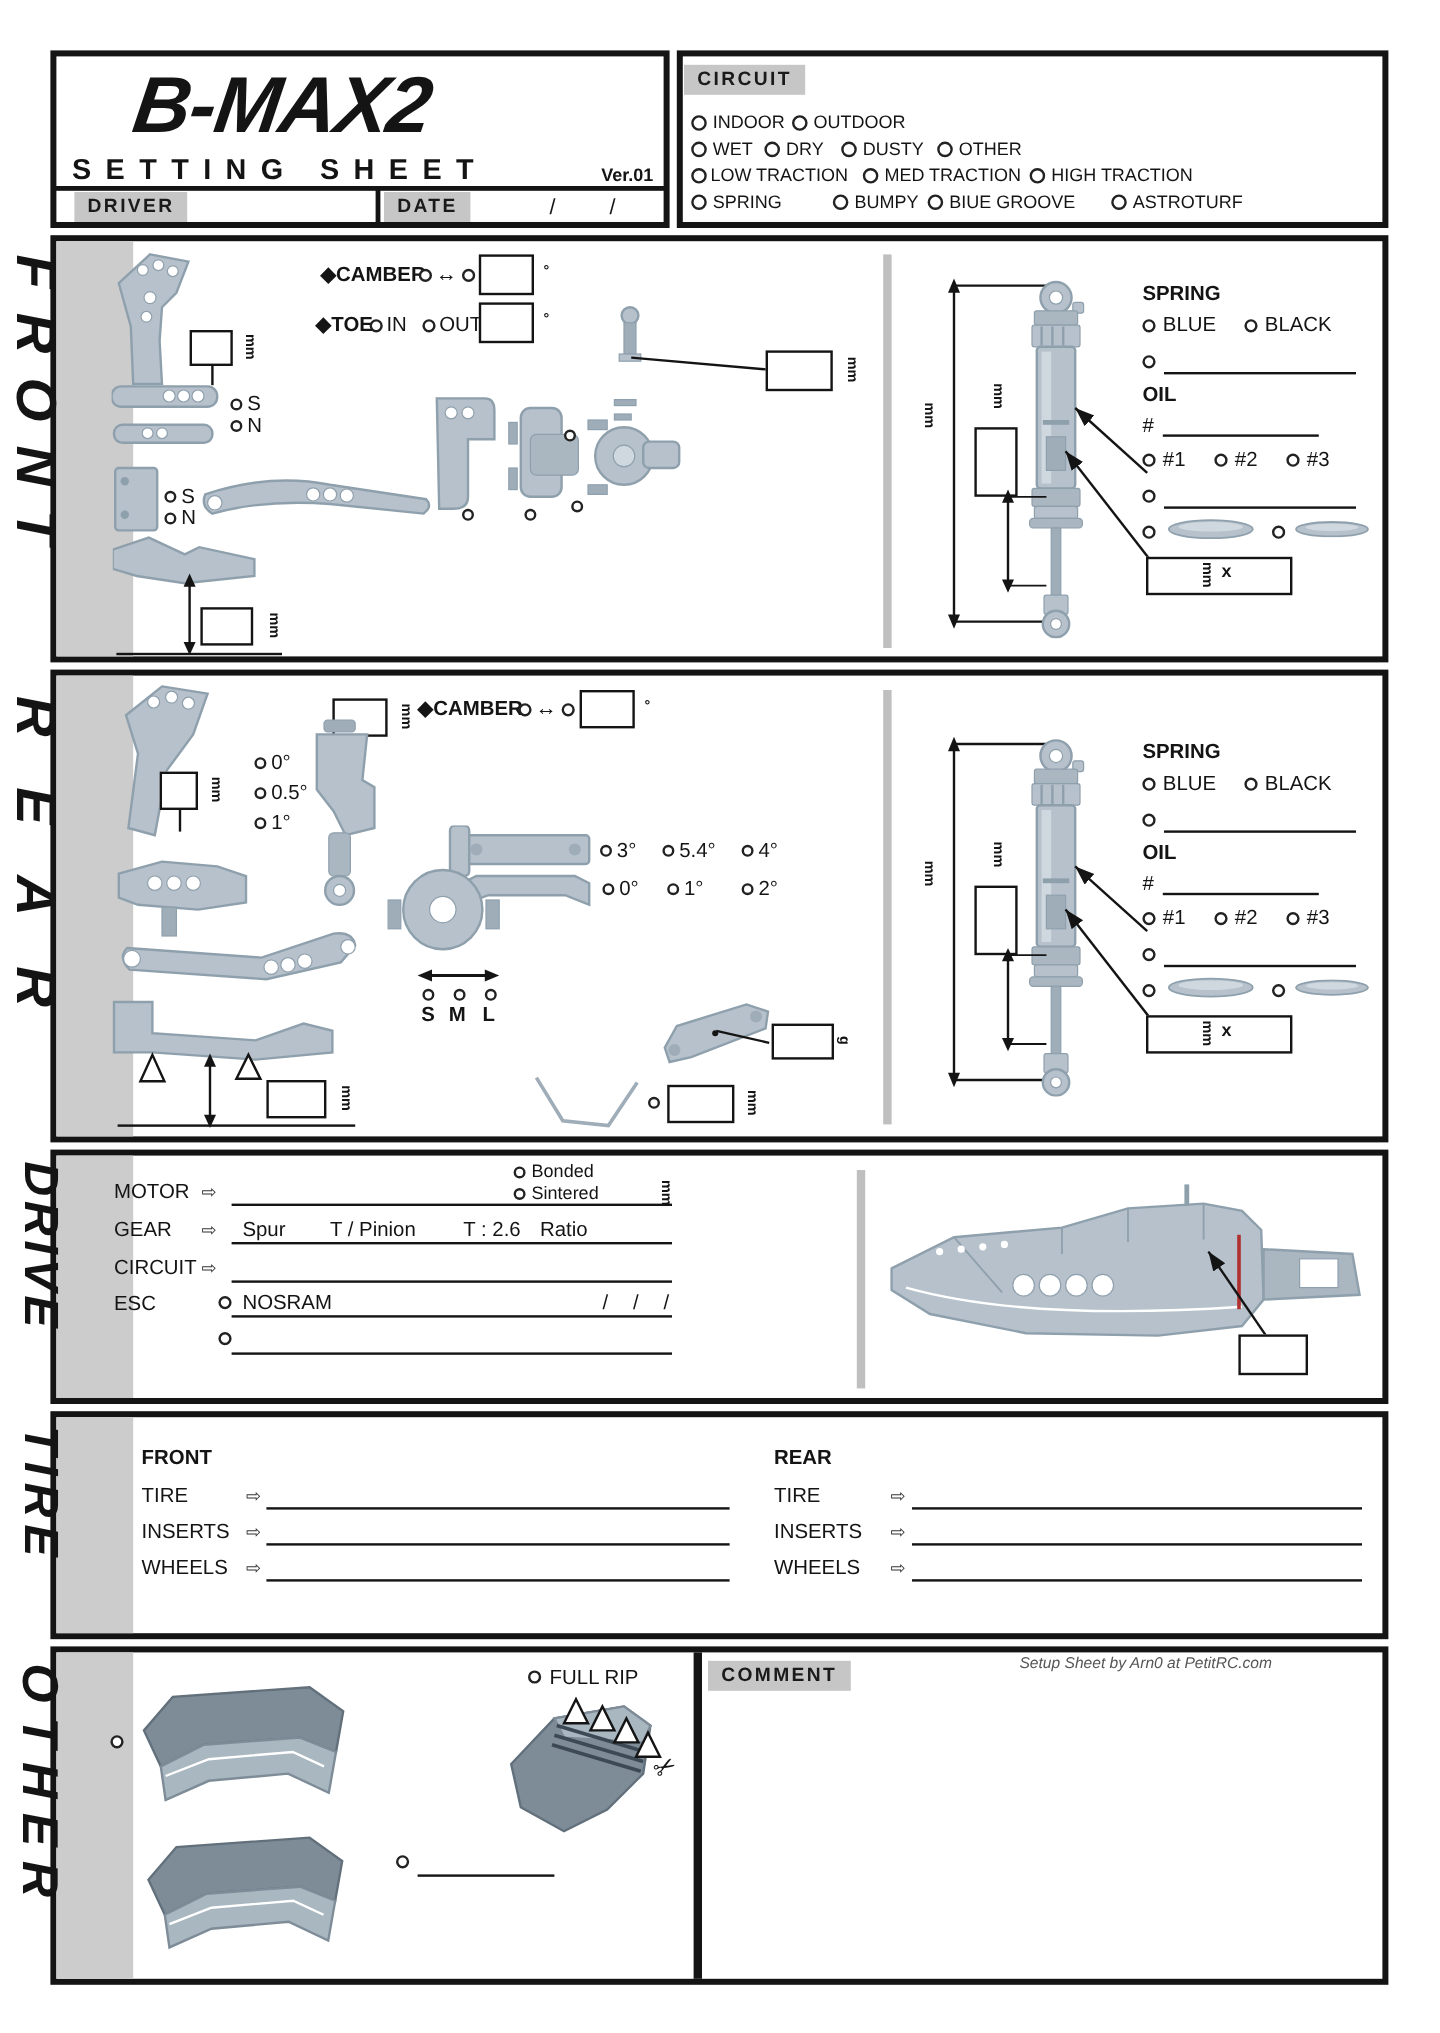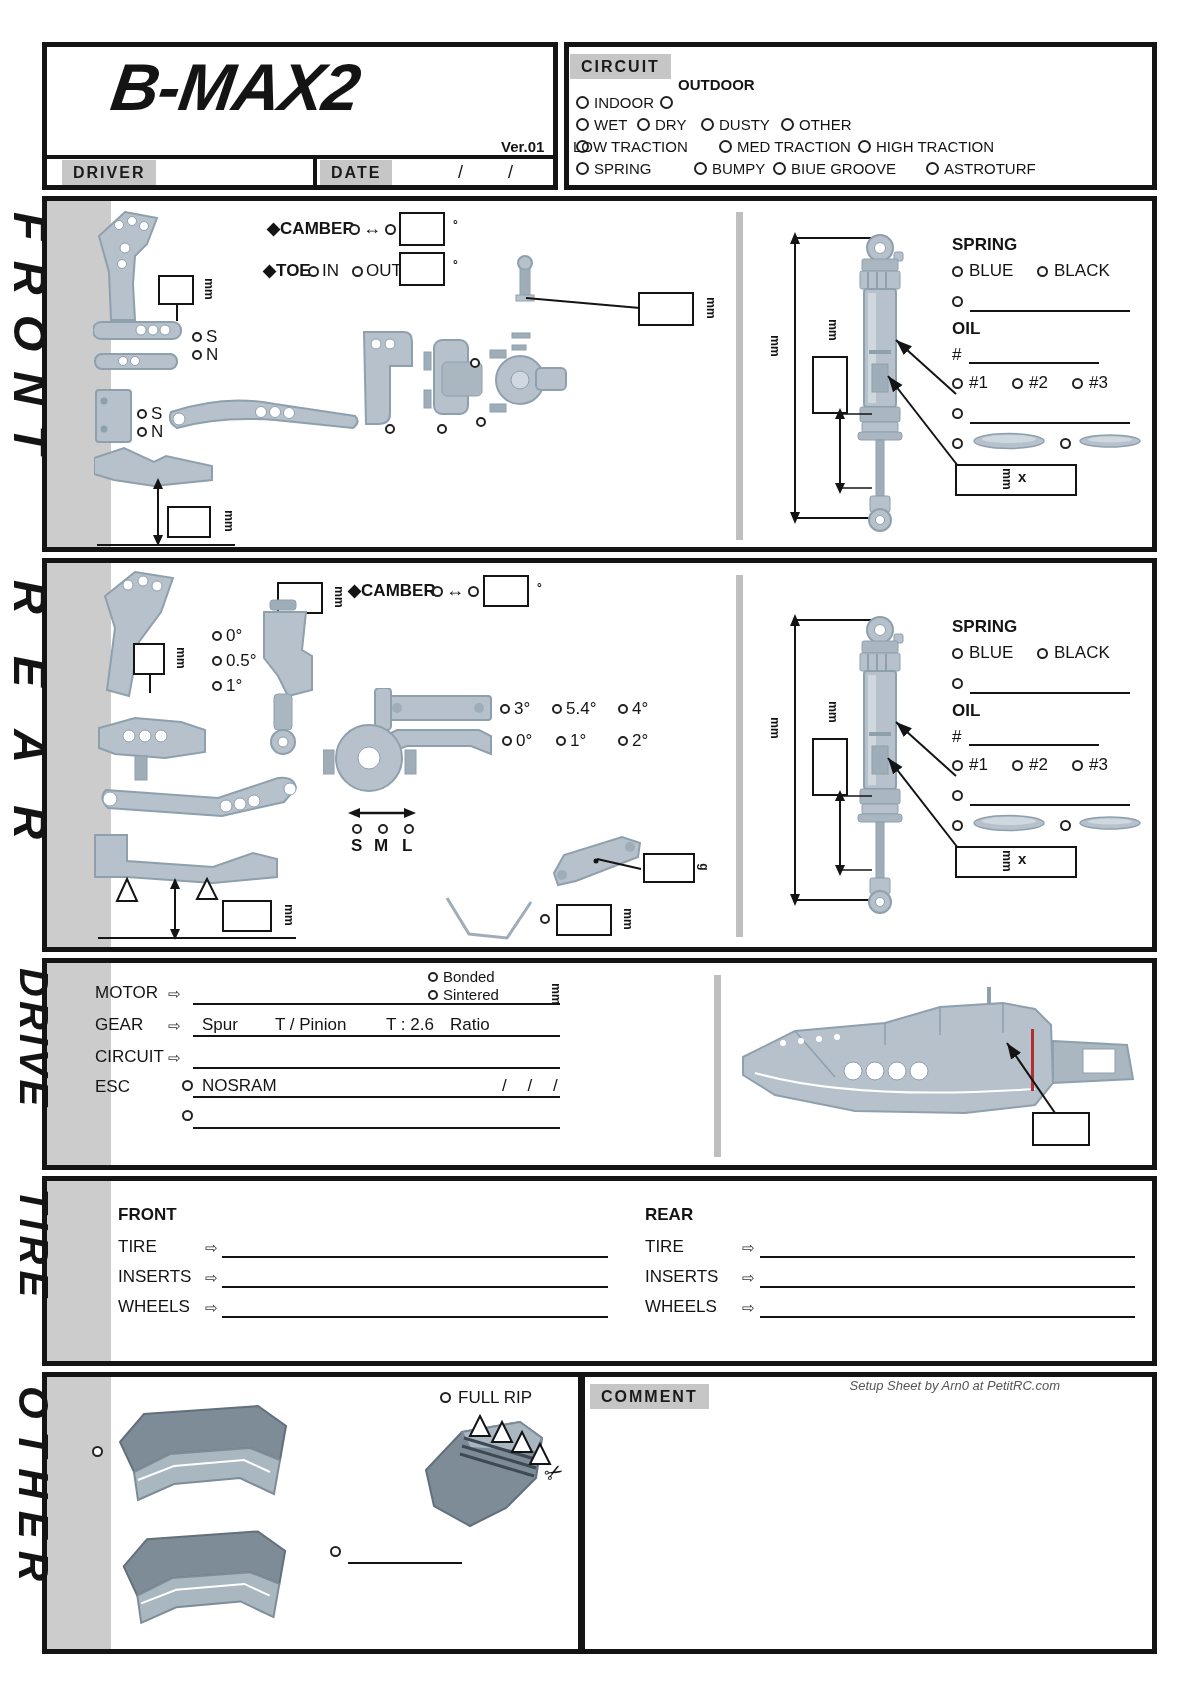--- a/index.html
+++ b/index.html
@@ -66,49 +66,50 @@
       <g id="wingshape">
         <polygon points="12,44 36,16 150,8 178,28 172,62 142,50 62,56 26,74" fill="#7e8c98" stroke="#62707c" stroke-width="2"></polygon>
         <polygon points="26,74 62,56 142,50 172,62 166,96 132,80 66,86 30,102" fill="#a9b7c1" stroke="#7e8c98" stroke-width="2"></polygon>
         <polyline points="30,82 66,68 136,62 162,74" fill="none" stroke="#fff" stroke-width="2"></polyline>
       </g>
     </defs>
   </svg>
 
   <div class="sec" style="left:42px;top:42px;width:516px;height:148px;"></div>
   <div class="logo" style="left:112px;top:54px;">B-MAX2</div>
+  <div class="subtitle" style="left:60px;top:130px;">SETTING SHEET</div>
   <div class="ver" style="left:501px;top:139px;">Ver.01</div>
   <div class="hline" style="left:44px;top:155px;width:512px;border-top:4px solid #141414;"></div>
   <div class="vline" style="left:313px;top:157px;height:31px;border-left:4px solid #141414;"></div>
   <div class="chip" style="left:62px;top:160px;">DRIVER</div>
   <div class="abs" style="left:150px;top:160px;width:158px;height:26px;"></div>
   <div class="chip" style="left:320px;top:160px;text-align:right;">DATE</div>
   <div class="slash" style="left:458px;top:162px;">/</div>
   <div class="slash" style="left:508px;top:162px;">/</div>
   <div class="abs" style="left:410px;top:160px;width:140px;height:26px;"></div>
 
   <div class="sec" style="left:564px;top:42px;width:593px;height:148px;"></div>
   <div class="chip" style="left:570px;top:54px;">CIRCUIT</div>
 
   <span class="radio lg" style="left:576px;top:96px;"></span>
   <span class="lbl" style="left:594px;top:95px;">INDOOR</span>
   <span class="radio lg" style="left:660px;top:96px;"></span>
-  <span class="lbl" style="left:678px;top:77px;font-weight:bold;">OUTDOOR</span>
+  <span class="lbl" style="left:678px;top:95px;">OUTDOOR</span>
 
   <span class="radio lg" style="left:576px;top:118px;"></span>
   <span class="lbl" style="left:594px;top:117px;">WET</span>
   <span class="radio lg" style="left:637px;top:118px;"></span>
   <span class="lbl" style="left:655px;top:117px;">DRY</span>
   <span class="radio lg" style="left:701px;top:118px;"></span>
   <span class="lbl" style="left:719px;top:117px;">DUSTY</span>
   <span class="radio lg" style="left:781px;top:118px;"></span>
   <span class="lbl" style="left:799px;top:117px;">OTHER</span>
 
   <span class="radio lg" style="left:576px;top:140px;"></span>
-  <span class="lbl" style="left:573px;top:139px;">LOW TRACTION</span>
+  <span class="lbl" style="left:592px;top:139px;">LOW TRACTION</span>
   <span class="radio lg" style="left:719px;top:140px;"></span>
   <span class="lbl" style="left:737px;top:139px;">MED TRACTION</span>
   <span class="radio lg" style="left:858px;top:140px;"></span>
   <span class="lbl" style="left:876px;top:139px;">HIGH TRACTION</span>
 
   <span class="radio lg" style="left:576px;top:162px;"></span>
   <span class="lbl" style="left:594px;top:161px;">SPRING</span>
   <span class="radio lg" style="left:694px;top:162px;"></span>
   <span class="lbl" style="left:712px;top:161px;">BUMPY</span>
   <span class="radio lg" style="left:773px;top:162px;"></span>

